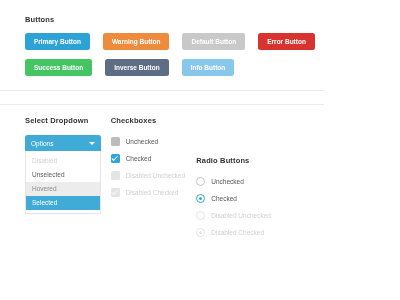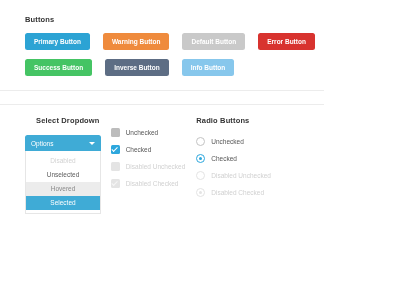--- a/index.html
+++ b/index.html
@@ -90,23 +90,23 @@
   .txt-input::placeholder { color: #b4b4b4; opacity: 1; }
   .inp-error   { border-color: #f2a3a0; color: #e8625c; }
   .inp-error::placeholder   { color: #e8625c; }
   .inp-success { border-color: #9fe0b2; color: #5cc878; }
   .inp-success::placeholder { color: #5cc878; }
   .inp-disabled{ background: #e3e3e3; border-color: #e3e3e3; color: #a8a8a8; }
   .inp-disabled::placeholder{ color: #a8a8a8; }
 
   
   #controls-section { padding-top: 11px; display: flex; }
-  .col-dropdown   { width: 100px; text-align: center; }
+  .col-dropdown   { width: 100px; }
   .col-checkboxes { width: 100px; }
-  .col-radios     { width: 120px; }
+  .col-radios     { width: 120px; margin-top: 40px; }
 
   
   .dd-wrap { margin-top: 10px; width: 76px; }
   .dd-button {
     height: 16px;
     background: #3fabd6;
     border-radius: 2.5px 2.5px 0 0;
     color: #ffffff;
     font-size: 6.5px;
     display: flex;
@@ -245,20 +245,21 @@
         <div class="dd-list">
           <div class="dd-item dd-disabled">Disabled</div>
           <div class="dd-item dd-unselected">Unselected</div>
           <div class="dd-item dd-hovered">Hovered</div>
           <div class="dd-item dd-selected">Selected</div>
         </div>
       </div>
     </div>
 
     <div class="col-checkboxes">
+      <div class="section-title">Checkboxes</div>
 
       <div class="opt-list">
         <div class="opt-row">
           <span class="box"></span>
           <span class="opt-label">Unchecked</span>
         </div>
         <div class="opt-row">
           <span class="box checked">
               <span class="tick"></span>
             </span>

